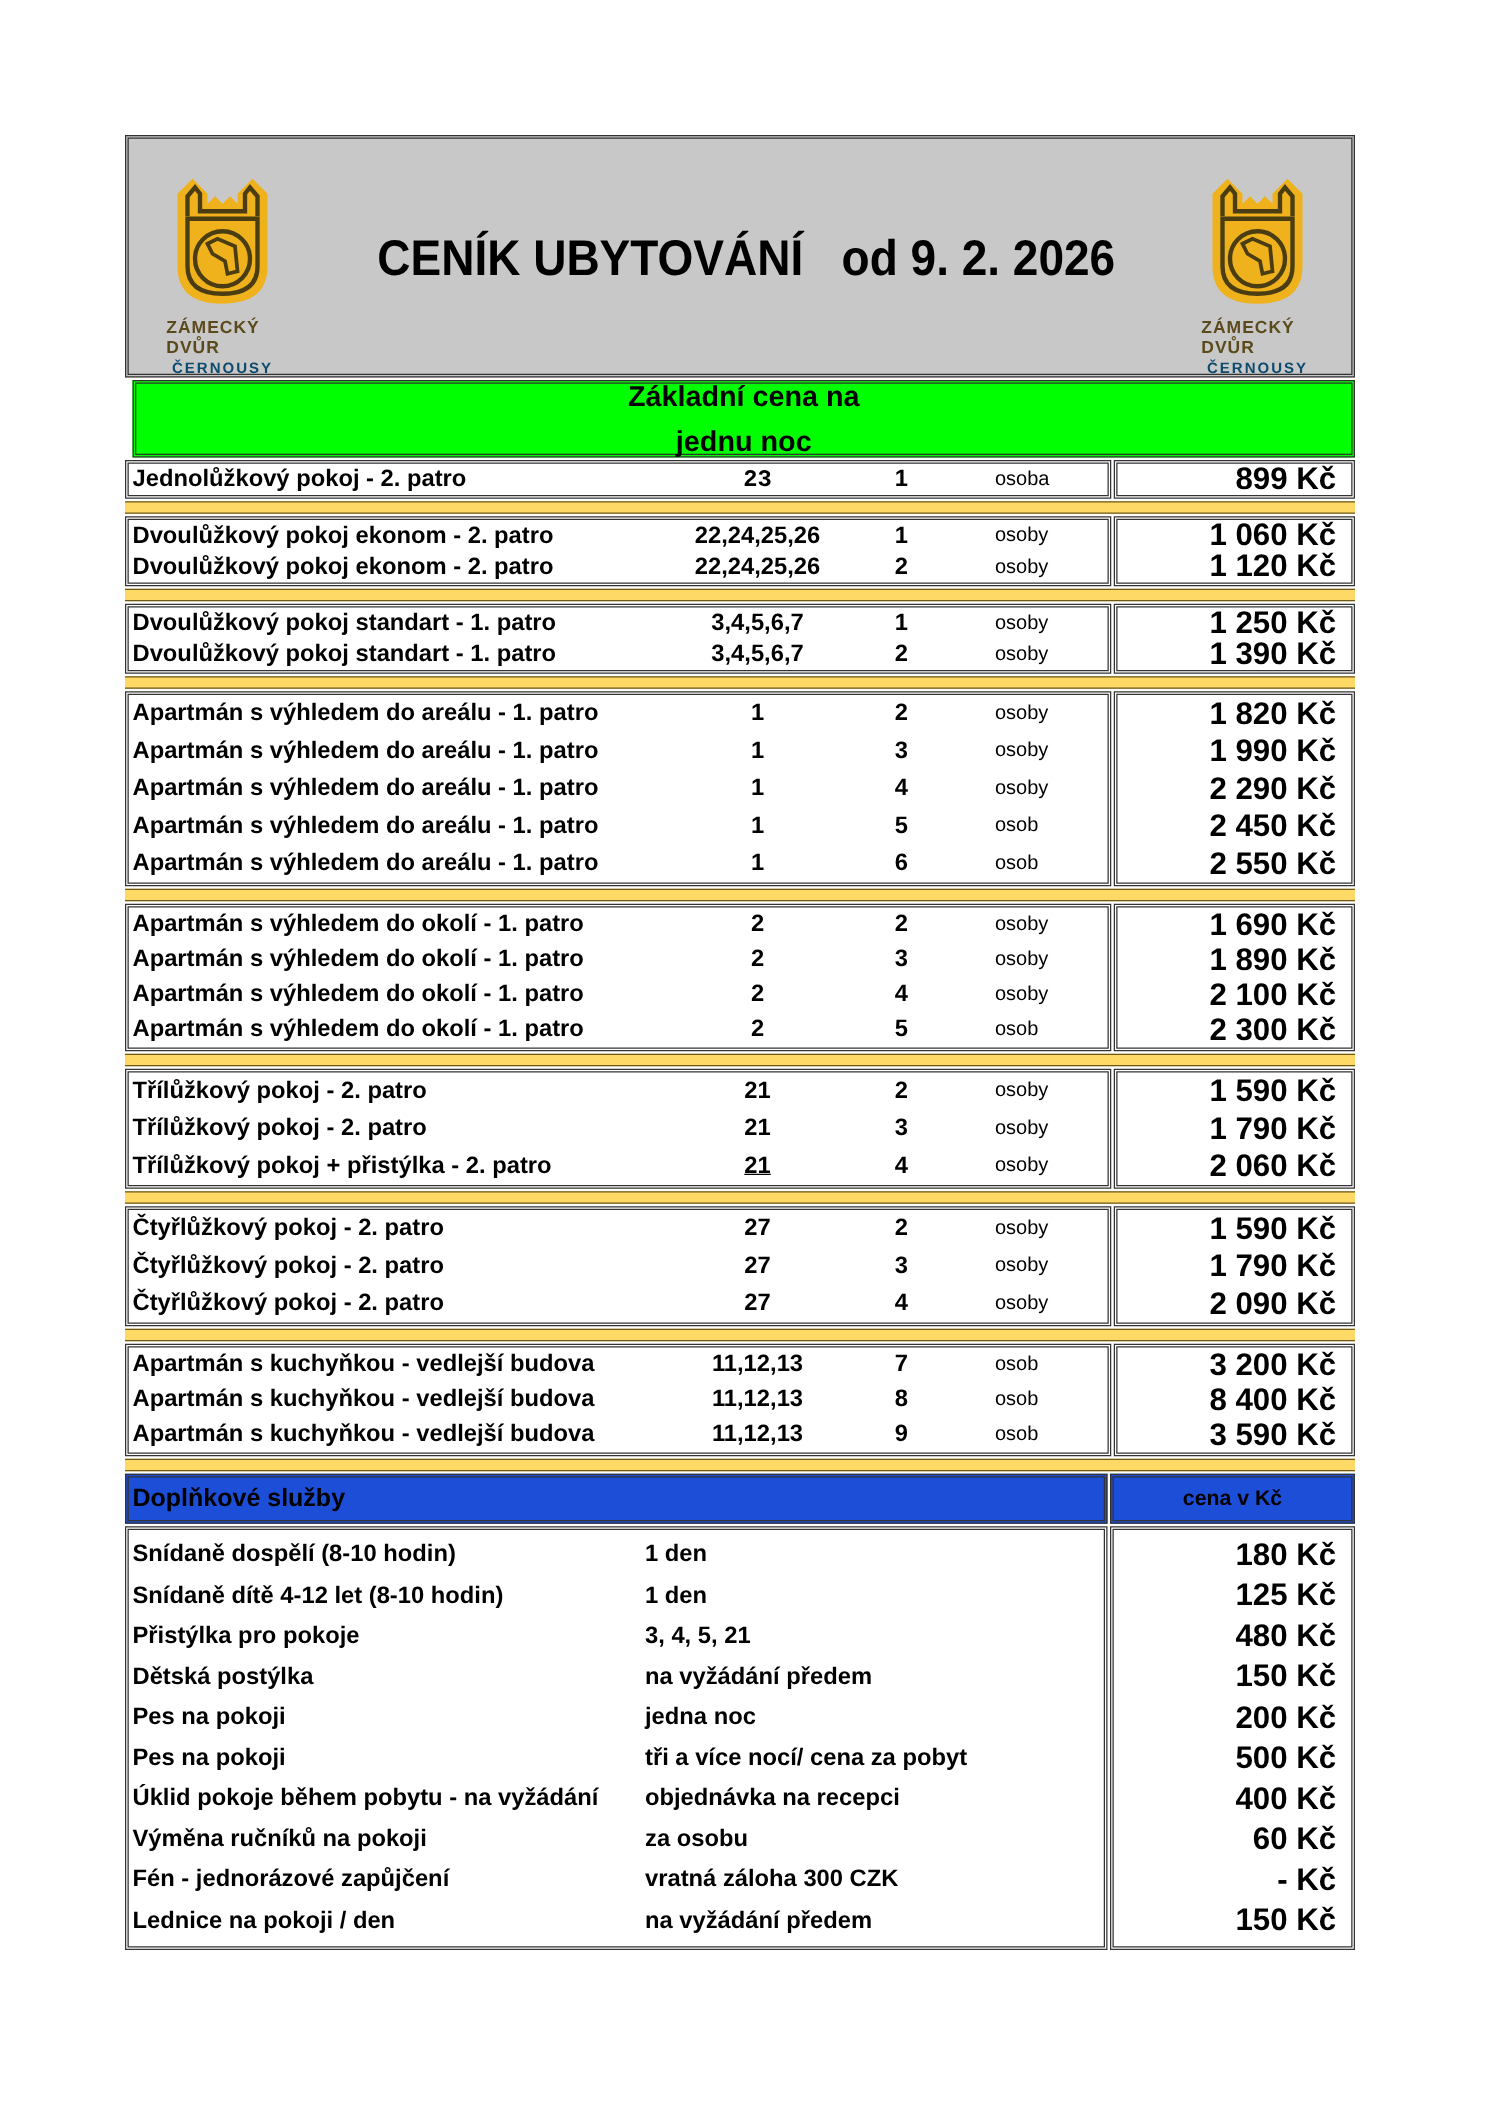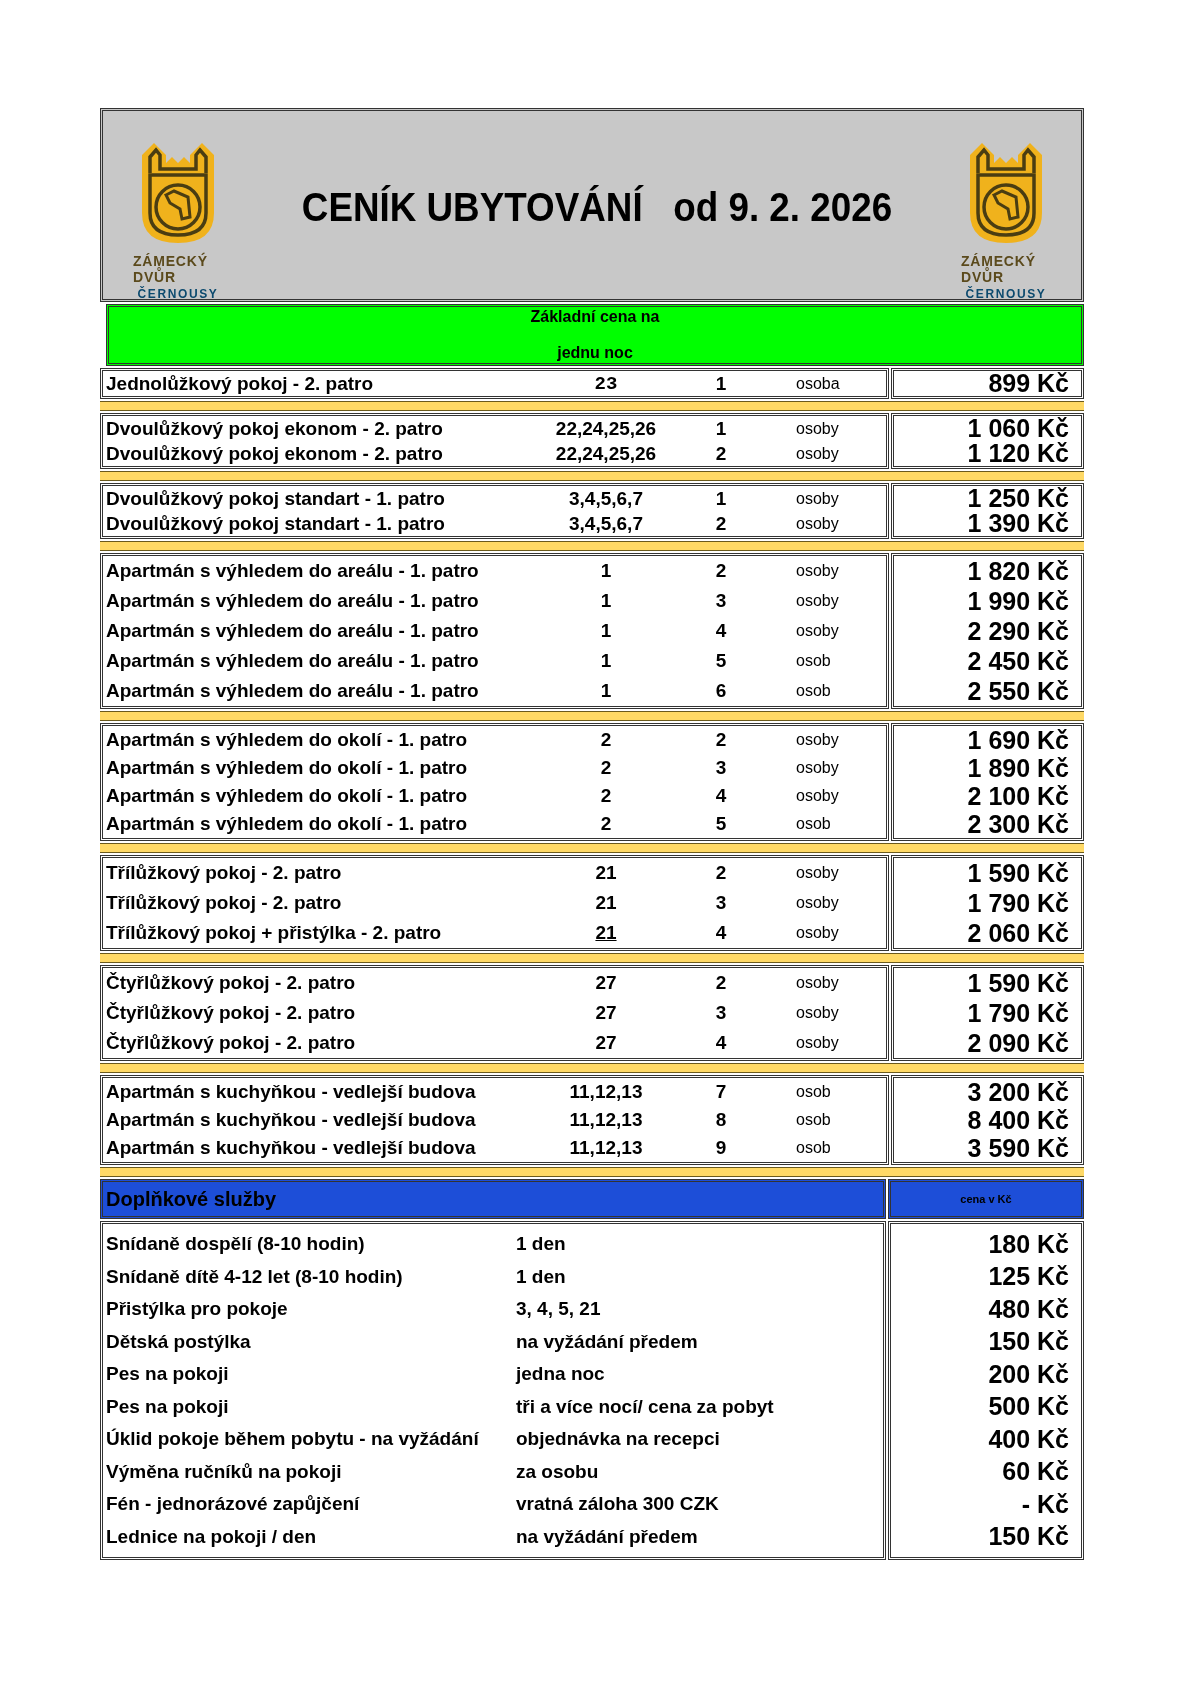--- a/index.html
+++ b/index.html
@@ -22,21 +22,21 @@
   .group .right-cell { border:3px double #333; background:#fff; margin-left:2px; }
   .sep { height:8px; background:#ffd966; border-top:1px solid #6b5a1c; border-bottom:1px solid #6b5a1c; margin-top:2px; }
   .line { display:flex; align-items:center; font-size:19px; font-weight:bold; }
   .c-type { width:420px; padding-left:3px; }
   .c-room { width:140px; text-align:center; }
   .c-pers { width:90px; text-align:center; }
   .c-unit { width:90px; font-weight:normal; font-size:16px; }
   .price { font-size:25px; font-weight:bold; text-align:right; padding-right:12px; display:flex; align-items:center; justify-content:flex-end; }
   .svc-head { display:flex; margin-top:2px; }
   .svc-head .left-cell, .svc-head .right-cell { background:#1d4ed8; border:3px double #333; height:40px; display:flex; align-items:center; font-weight:bold; }
-  .svc-head .right-cell { margin-left:2px; justify-content:center; font-size:11px; }
+  .svc-head .right-cell { margin-left:2px; justify-content:center; font-size:17px; }
   .svc-head .left-cell { font-size:20px; padding-left:3px; }
   .svc-line { display:flex; align-items:center; font-size:19px; font-weight:bold; height:32.5px; }
   .s-name { width:410px; padding-left:3px; }
   .s-note { width:360px; }
   .underline { text-decoration:underline; }
 </style>
 </head>
 <body>
 
 <div class="sheet">
@@ -63,21 +63,21 @@
         <path d="M10 42 L10 80 Q10 102 38 102 Q66 102 66 80 L66 42 Z" fill="none" stroke="#4a3d12" stroke-width="3.5"></path>
         <circle cx="38" cy="74" r="22" fill="none" stroke="#4a3d12" stroke-width="3.5"></circle>
         <path d="M26 62 L34 58 L48 64 L50 84 L42 86 L40 76 L30 70 Z" fill="none" stroke="#4a3d12" stroke-width="3"></path>
       </svg>
       <div class="l1">ZÁMECKÝ DVŮR</div>
       <div class="l2">ČERNOUSY</div>
     </div>
   </div>
 
   <div class="row" style="margin-top:2px;">
-    <div class="right-cell dbox colhead" style="margin-left:6px; flex-direction:column; justify-content:center; font-size:16px; line-height:24px;gap:12px;">
+    <div class="right-cell dbox colhead" style="margin-left:6px; flex-direction:column; justify-content:center; font-size:23px; line-height:24px;gap:12px;">
       <span>Základní cena na</span>
       <span>jednu noc</span>
     </div>
   </div>
 
   <div id="groups">
       <div class="group">
         <div class="left-cell">
           <div class="line" style="height: 25px;">
             <span class="c-type">Jednolůžkový pokoj - 2. patro</span>

